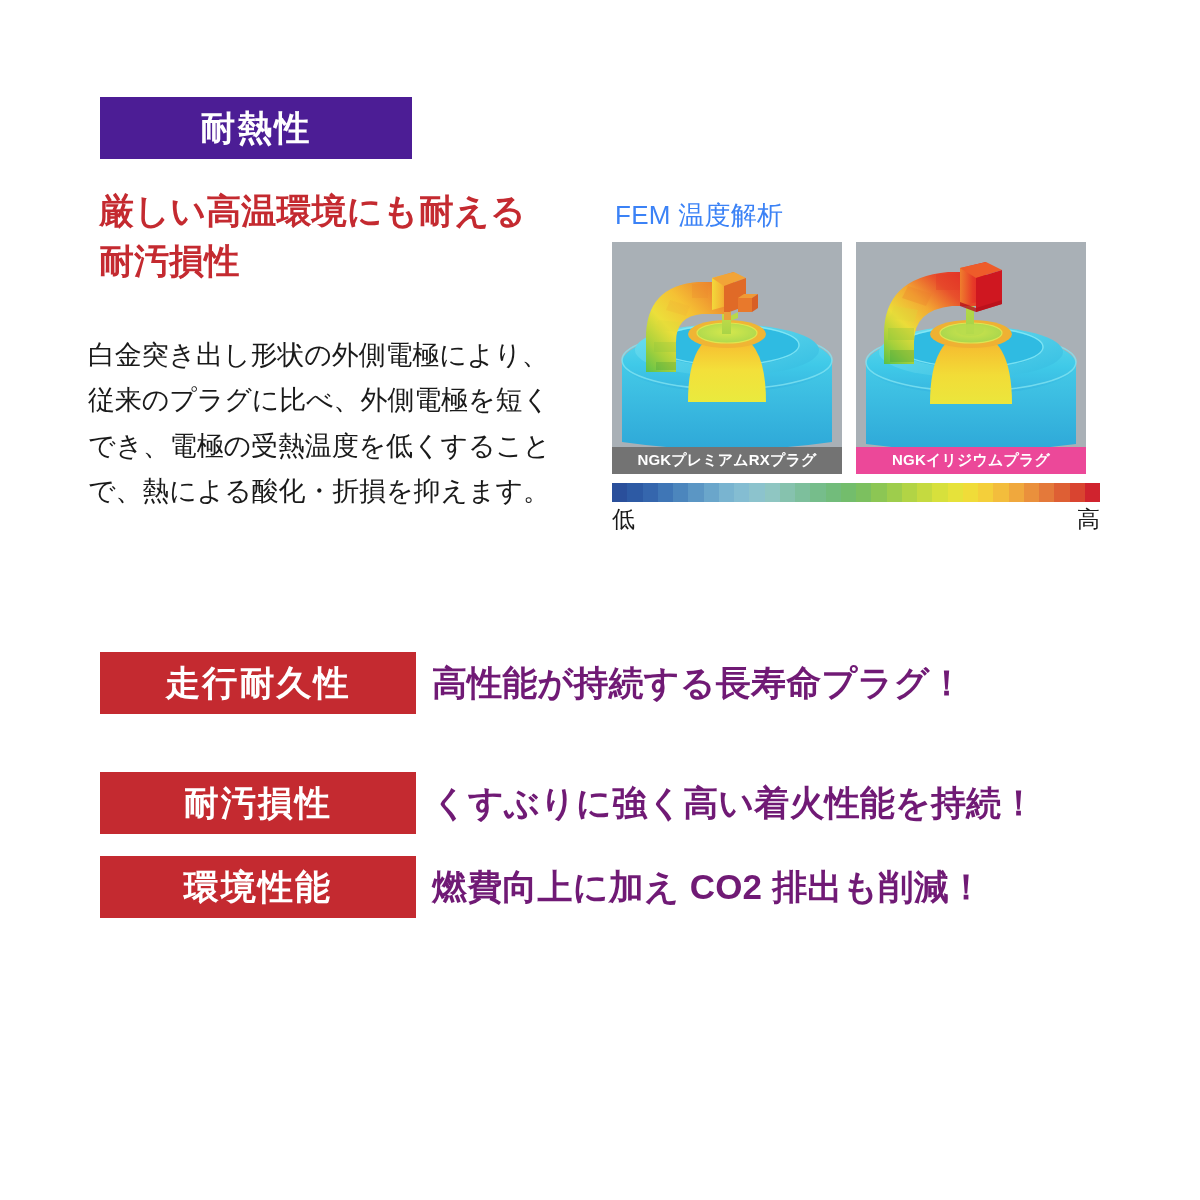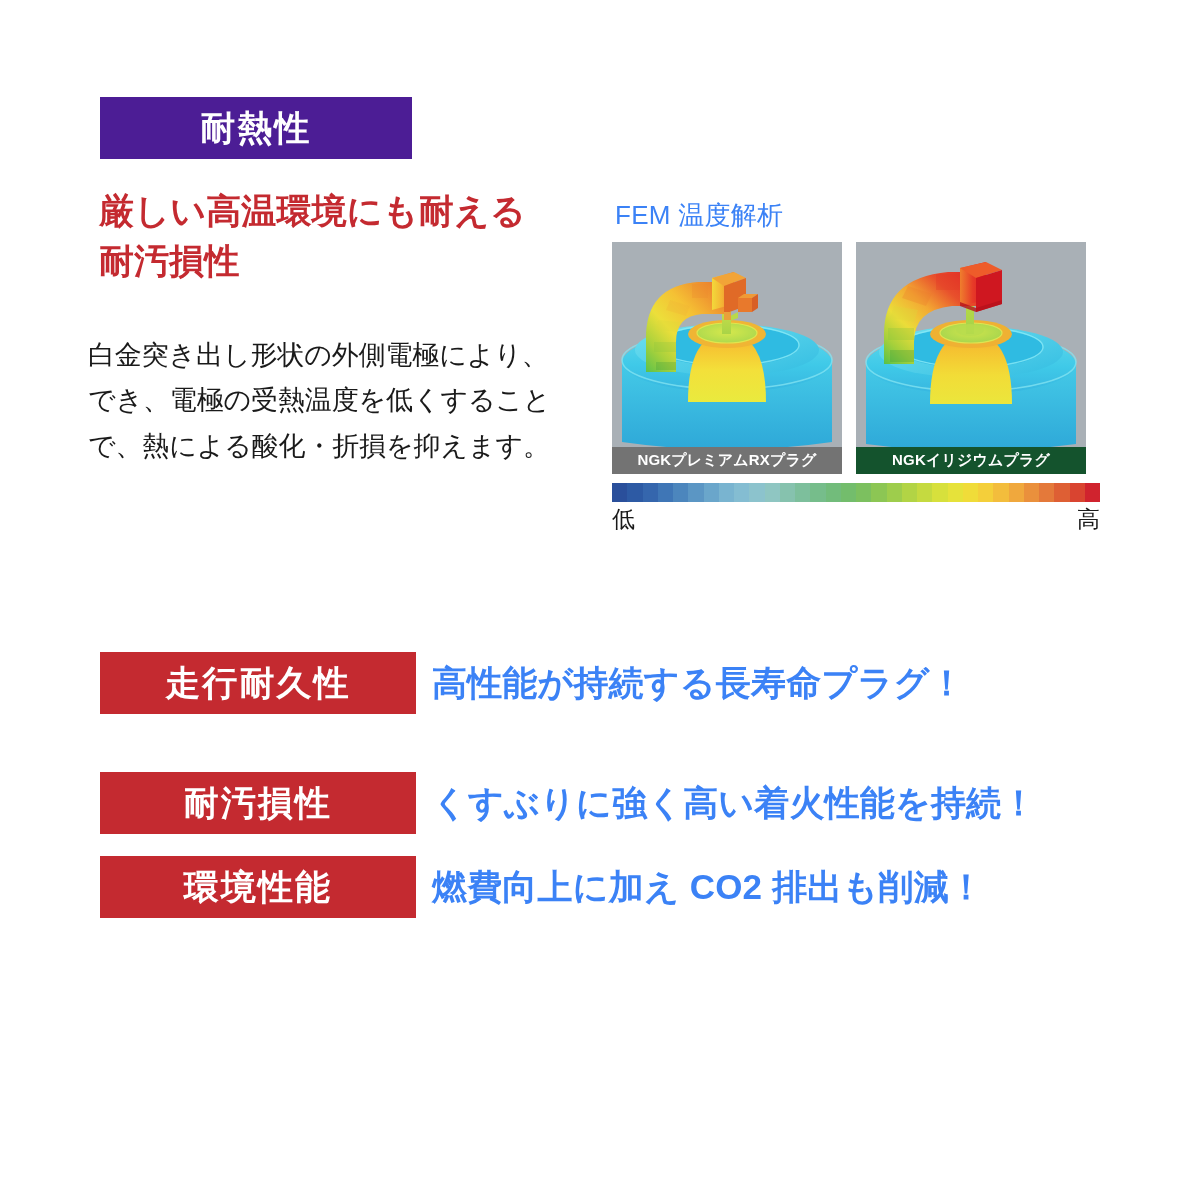--- a/index.html
+++ b/index.html
@@ -161,41 +161,42 @@
     letter-spacing: 0.06em;
     white-space: nowrap;
   }
   .feature-text {
     position: absolute;
     left: 332px;
     top: 0;
     height: 62px;
     display: flex;
     align-items: center;
-    color: #3b82f6;
+    color: #701a75;
     font-size: 35px;
     font-weight: 700;
     letter-spacing: 0.005em;
     white-space: nowrap;
   }
 </style>
 </head>
 <body>
 
 <div id="heat-badge" class="section-badge">
   <span>耐熱性</span>
 </div>
 
 <div id="heat-headline">
   <span class="hl-line">厳しい高温環境にも耐える</span>
   <span class="hl-line">耐汚損性</span>
 </div>
 
 <div id="heat-body">
   <span class="bd-line">白金突き出し形状の外側電極により、</span>
+  <span class="bd-line">従来のプラグに比べ、外側電極を短く</span>
   <span class="bd-line">でき、電極の受熱温度を低くすること</span>
   <span class="bd-line">で、熱による酸化・折損を抑えます。</span>
 </div>
 
 <div id="fem-figure">
 
   <div id="fem-caption">FEM 温度解析</div>
 
   <div id="fem-panel-rx" class="fem-panel">
     <svg class="fem-render" viewBox="0 0 230 205" xmlns="http://www.w3.org/2000/svg">
@@ -357,21 +358,21 @@
         <path d="M38 64 L62 68 L58 80 L34 76 Z" fill="#dcd83a"></path>
         <path d="M52 44 L76 52 L70 64 L46 56 Z" fill="#ec7c2c"></path>
         <path d="M80 32 L104 32 L104 48 L80 48 Z" fill="#e23426"></path>
       </g>
 
       <path d="M104 26 L130 20 L130 58 L104 64 Z" fill="url(#irElecTop)"></path>
       <path d="M104 26 L130 20 L146 28 L120 36 Z" fill="#ee5c2a"></path>
       <path d="M120 36 L146 28 L146 62 L120 70 Z" fill="#cf1720"></path>
       <path d="M104 60 L120 66 L146 58 L146 62 L120 70 L104 64 Z" fill="#b5121c" opacity="0.8"></path>
     </svg>
-    <div id="fem-label-ir" class="fem-label" style="background: #14532d;">
+    <div id="fem-label-ir" class="fem-label" style="background: #ec4899;">
       <span>NGKイリジウムプラグ</span>
     </div>
   </div>
 
   <div id="fem-colorbar">
       <div class="band" style="background: rgb(42, 79, 155);"></div>
       <div class="band" style="background: rgb(45, 90, 164);"></div>
       <div class="band" style="background: rgb(53, 102, 173);"></div>
       <div class="band" style="background: rgb(63, 118, 182);"></div>
       <div class="band" style="background: rgb(76, 134, 189);"></div>

